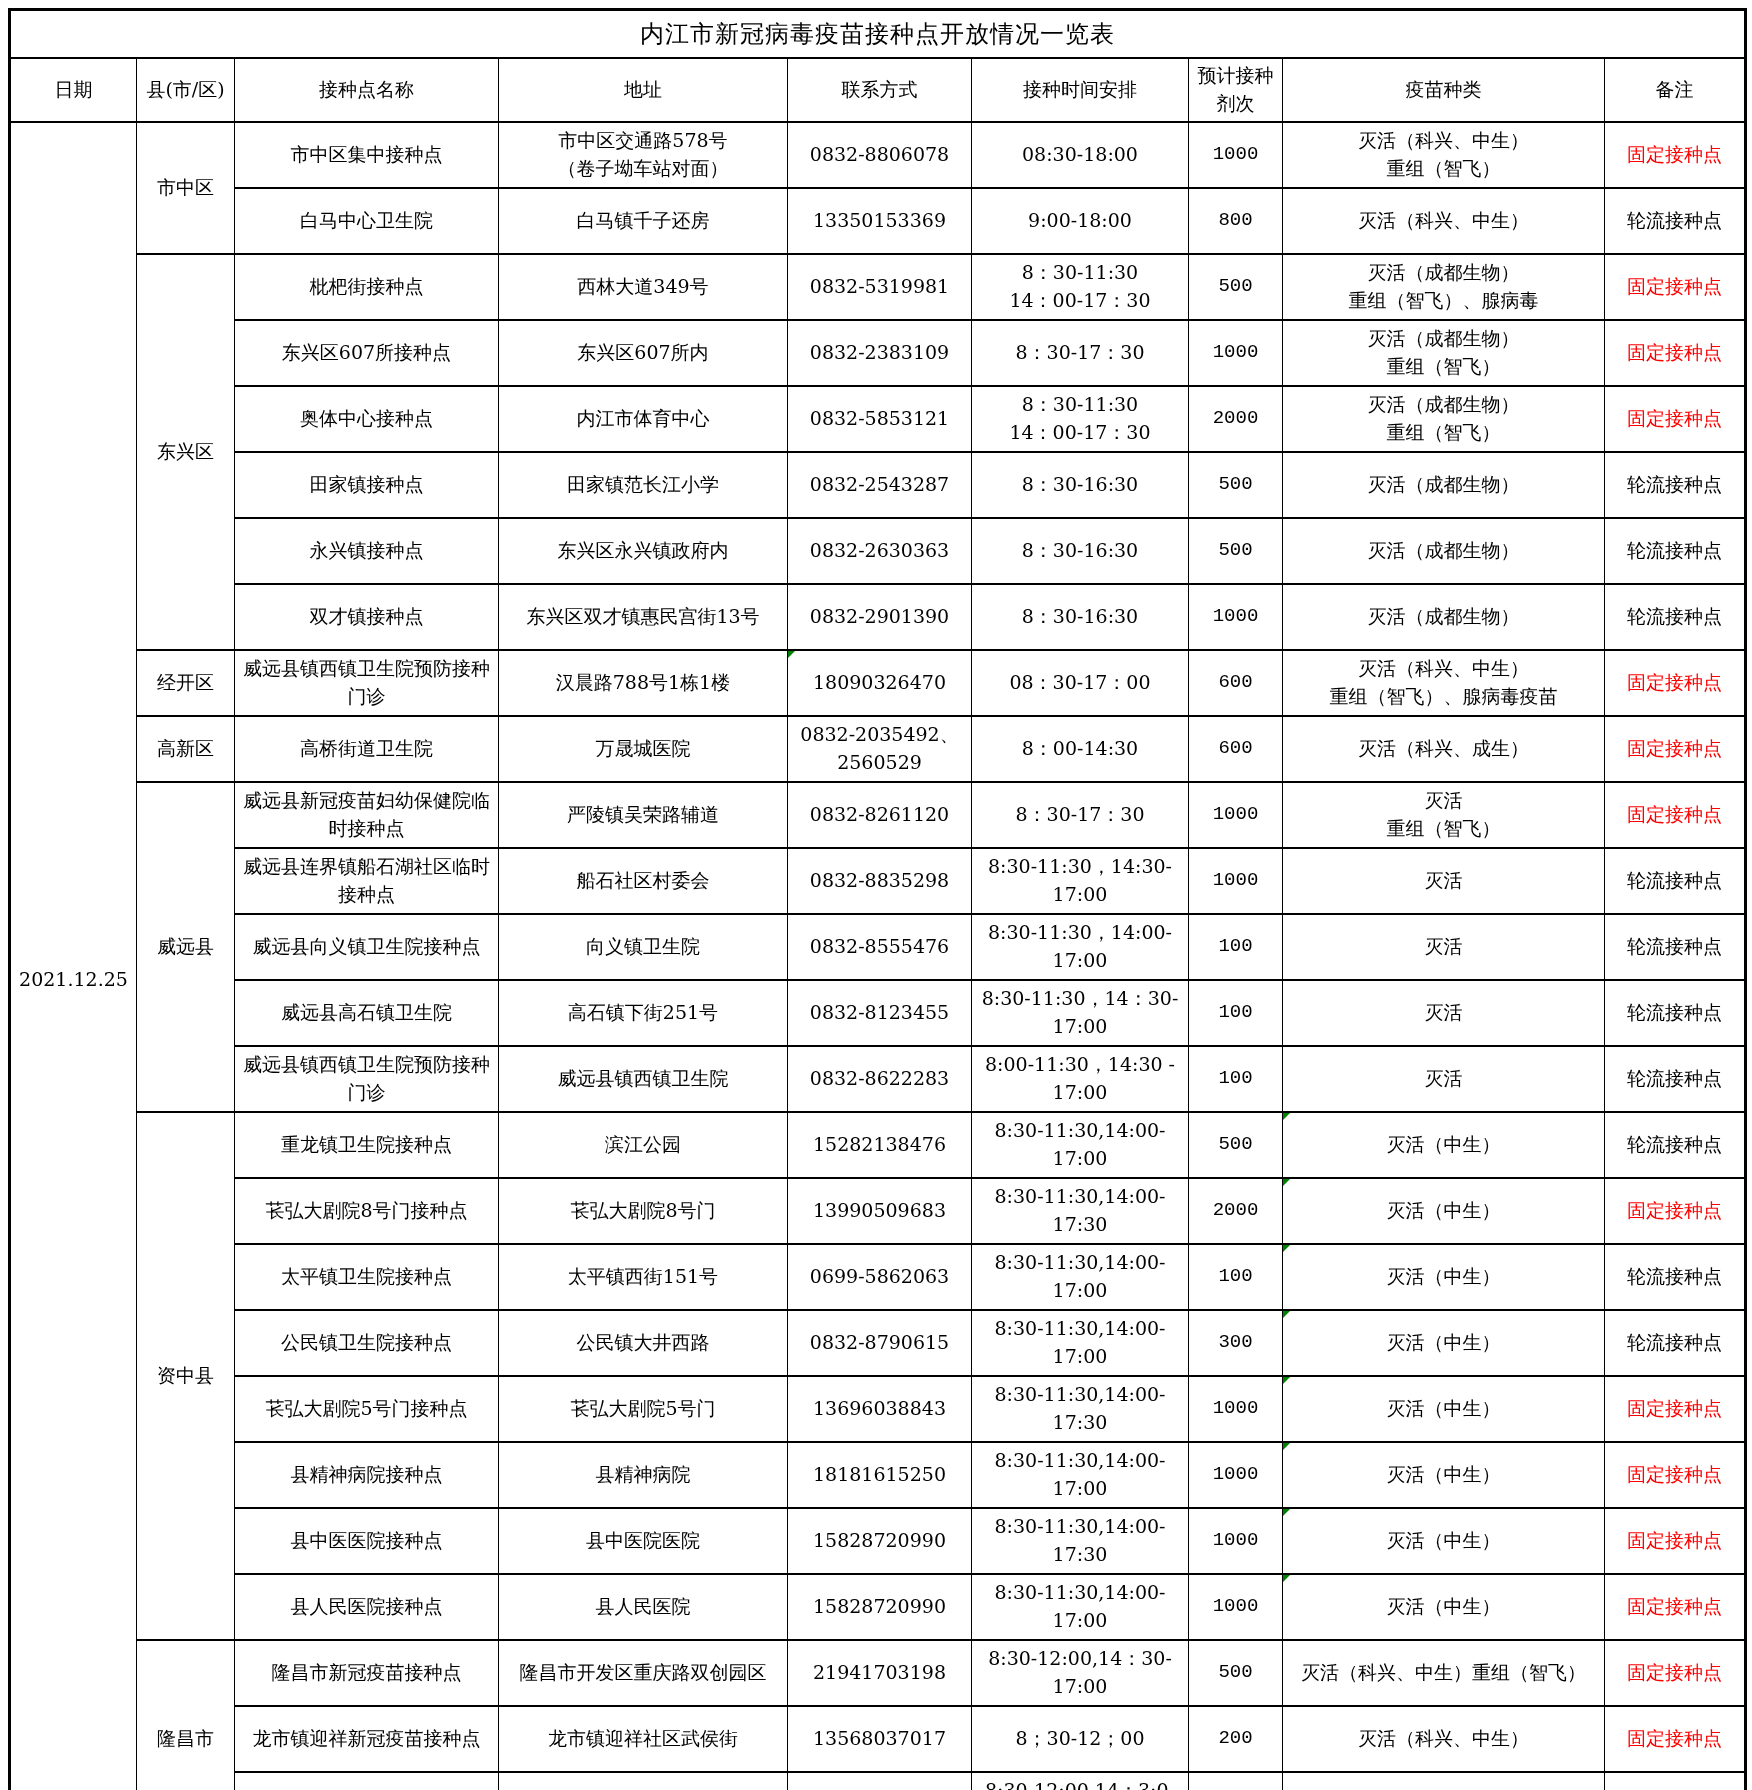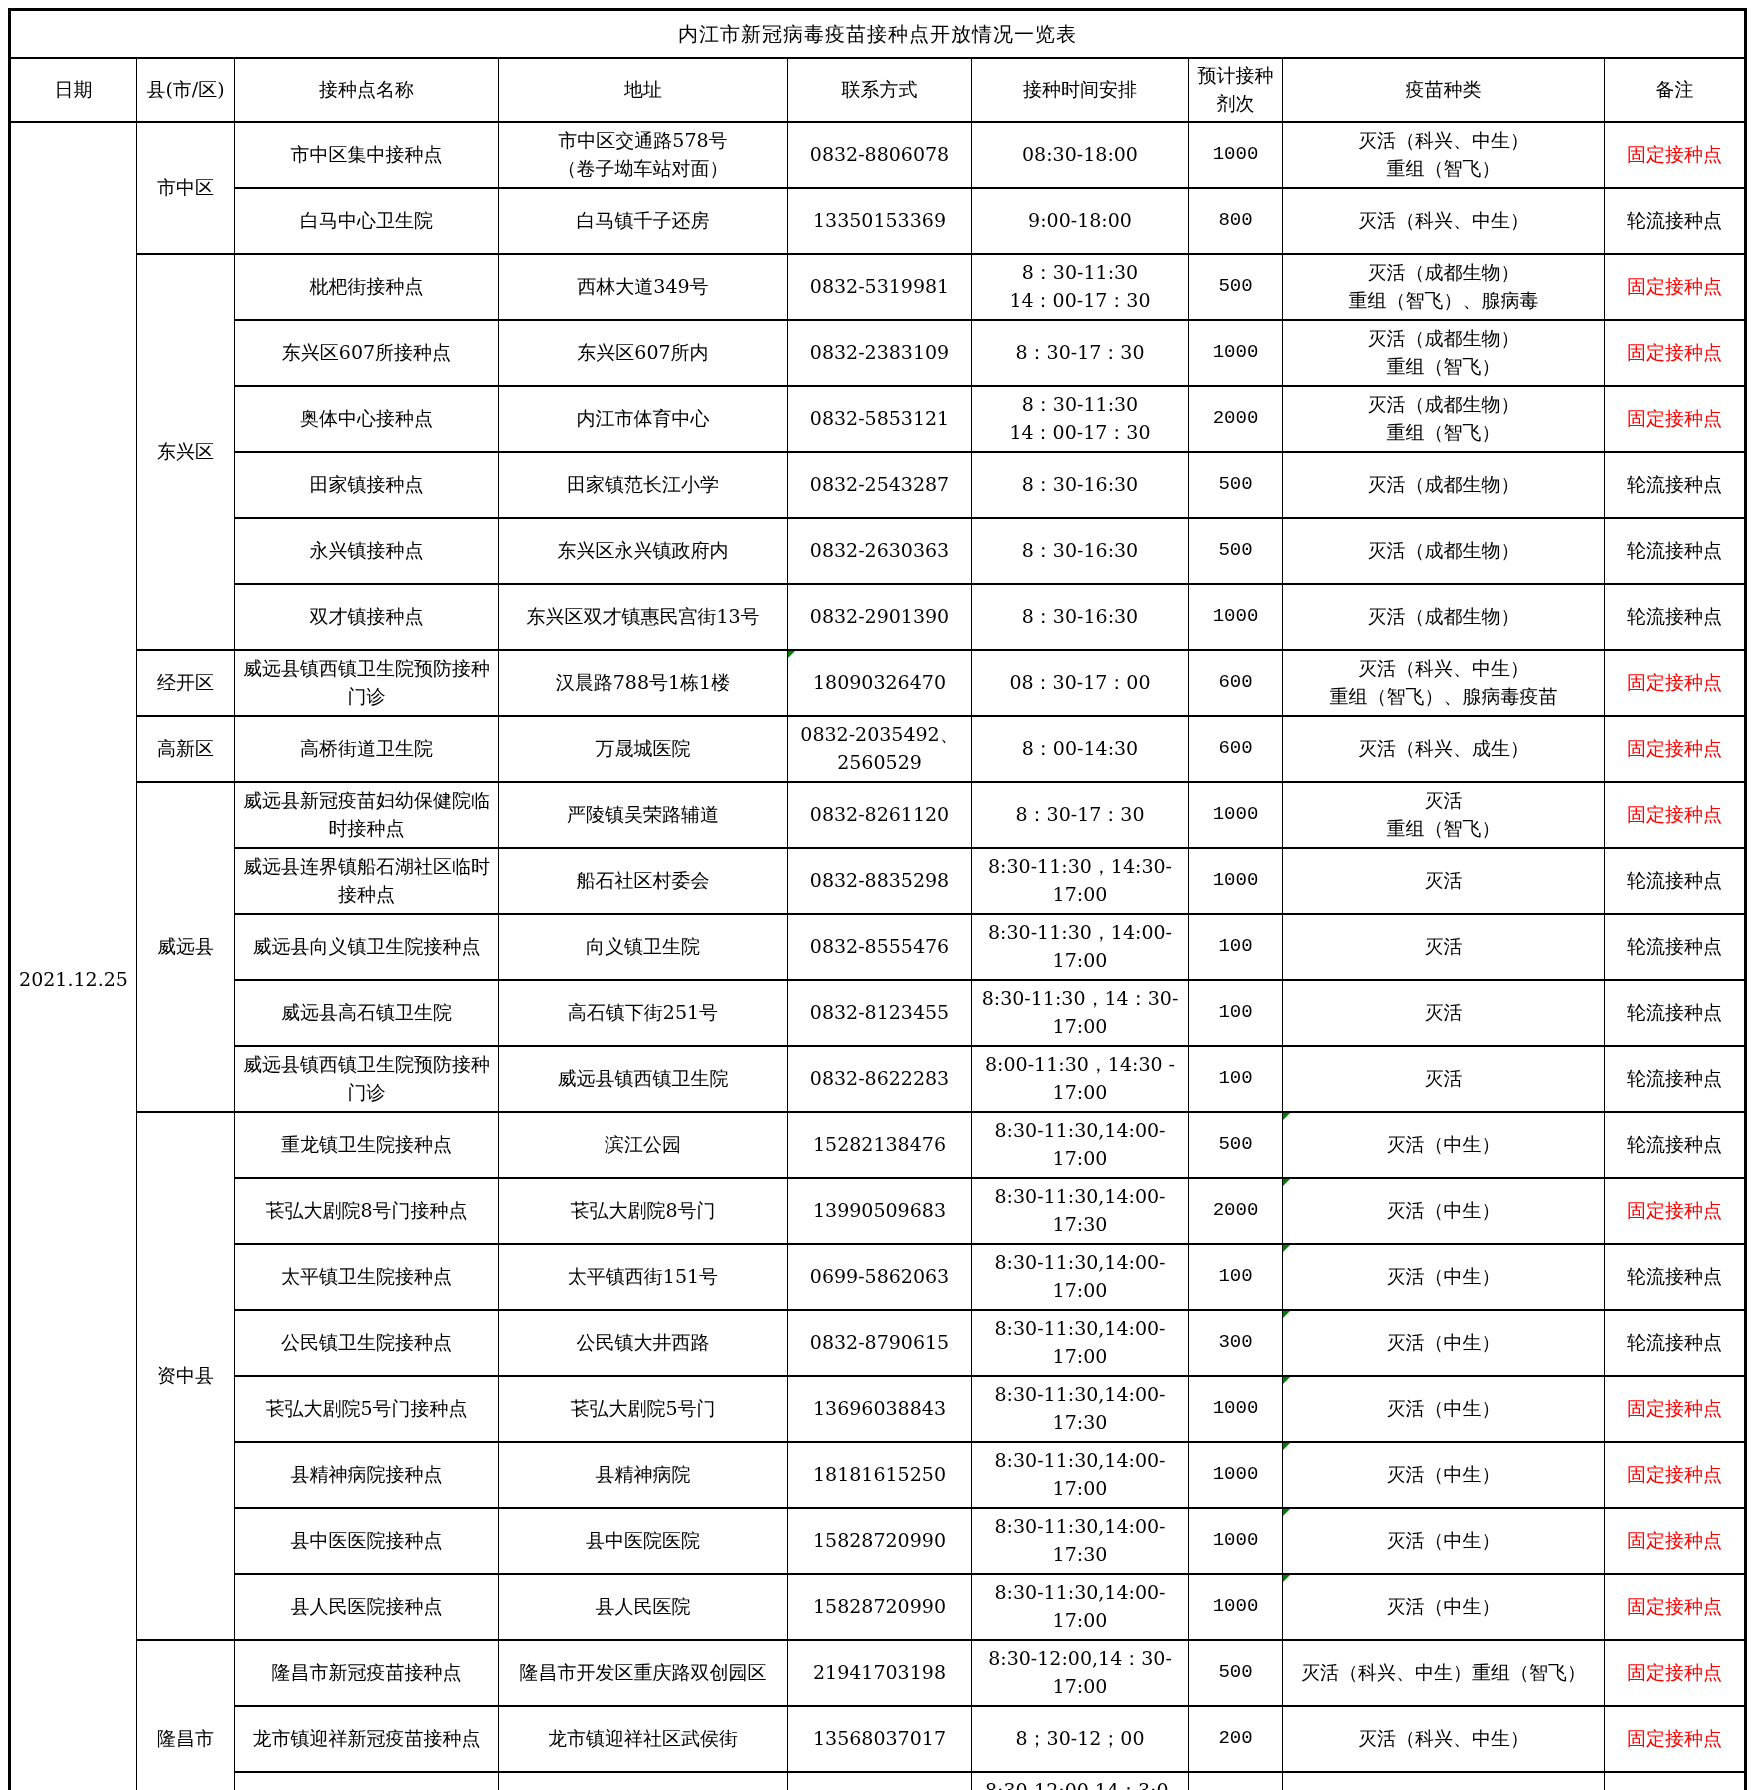--- a/index.html
+++ b/index.html
@@ -28,21 +28,21 @@
     text-align:center;
     vertical-align:middle;
     font-size:19px;
     font-weight:normal;
     line-height:1.45;
     white-space:pre-line;
     overflow:visible;
   }
   tr.title-row td{
     height:42px;
-    font-size:20px;
+    font-size:24px;
     white-space:nowrap;
     letter-spacing:1px;
   }
   tr.header-row th{height:58px;}
   tbody td{height:60px;}
   .c-date{font-size:19px;}
   .c-district{font-size:19px;}
   .c-doses{font-size:19px;font-family:Liberation Mono, monospace;}
   .nw{white-space:nowrap;}
   .va-top{vertical-align:top;padding-top:7px;margin-top:23px;}

